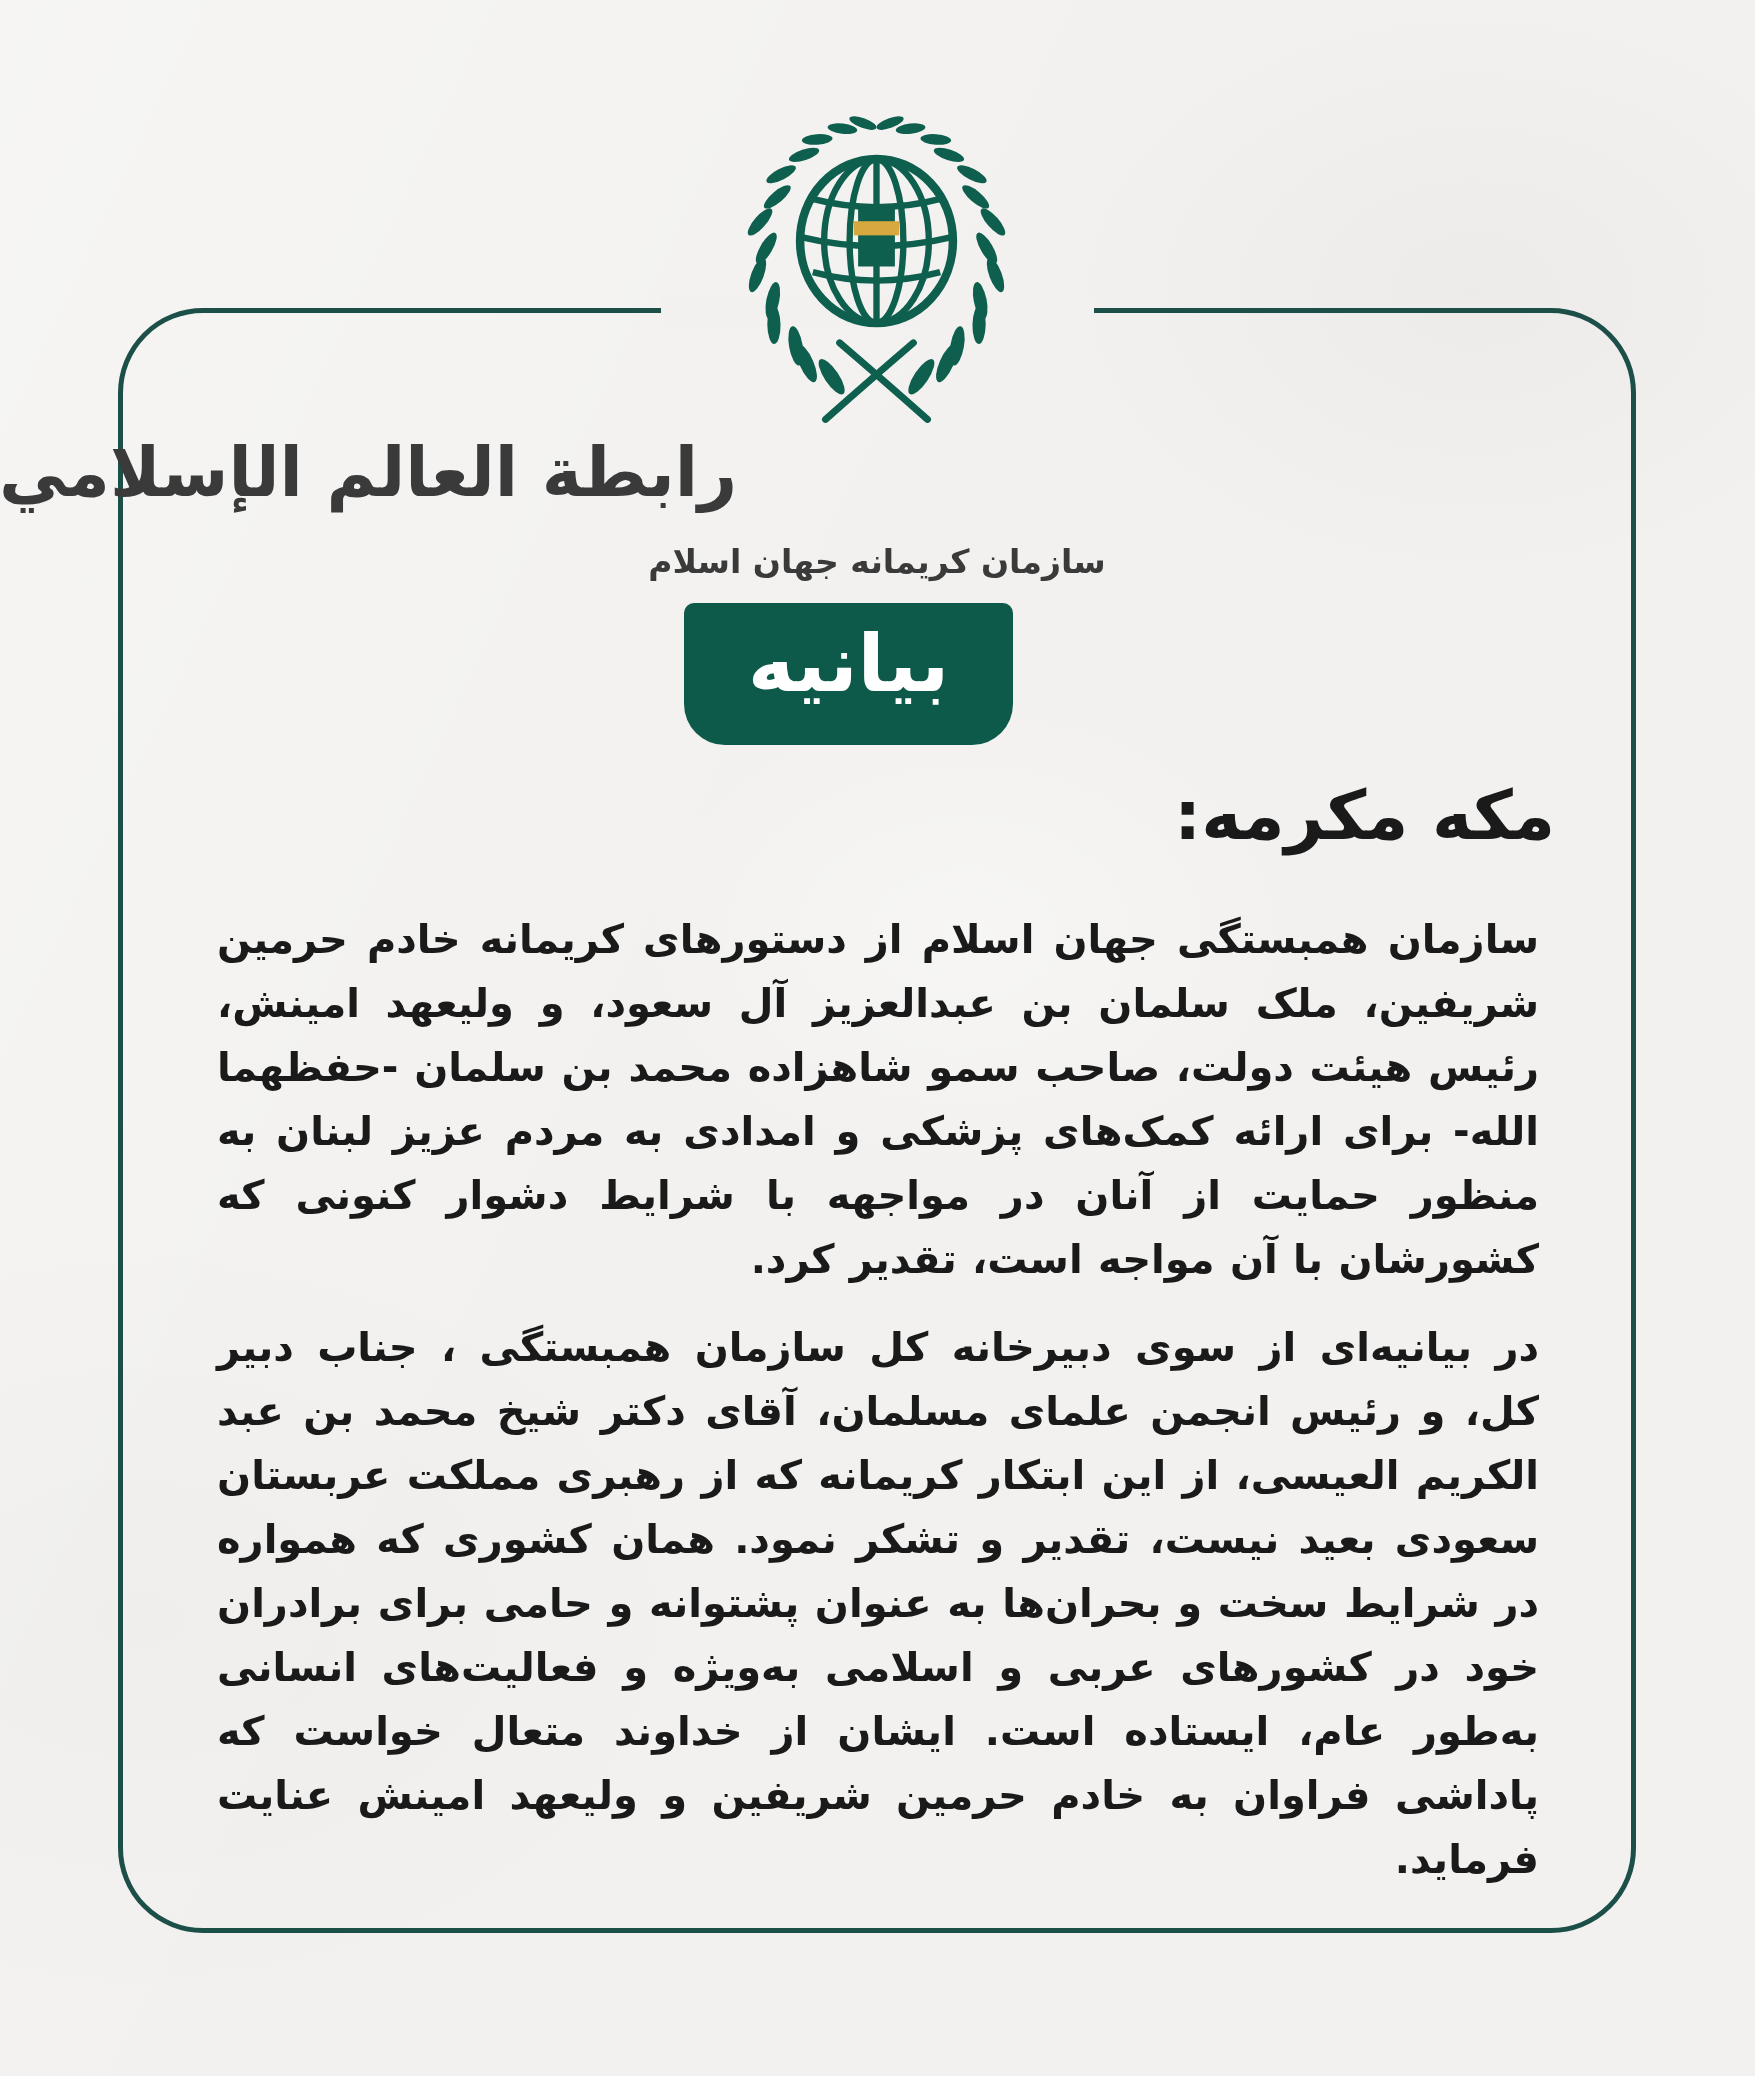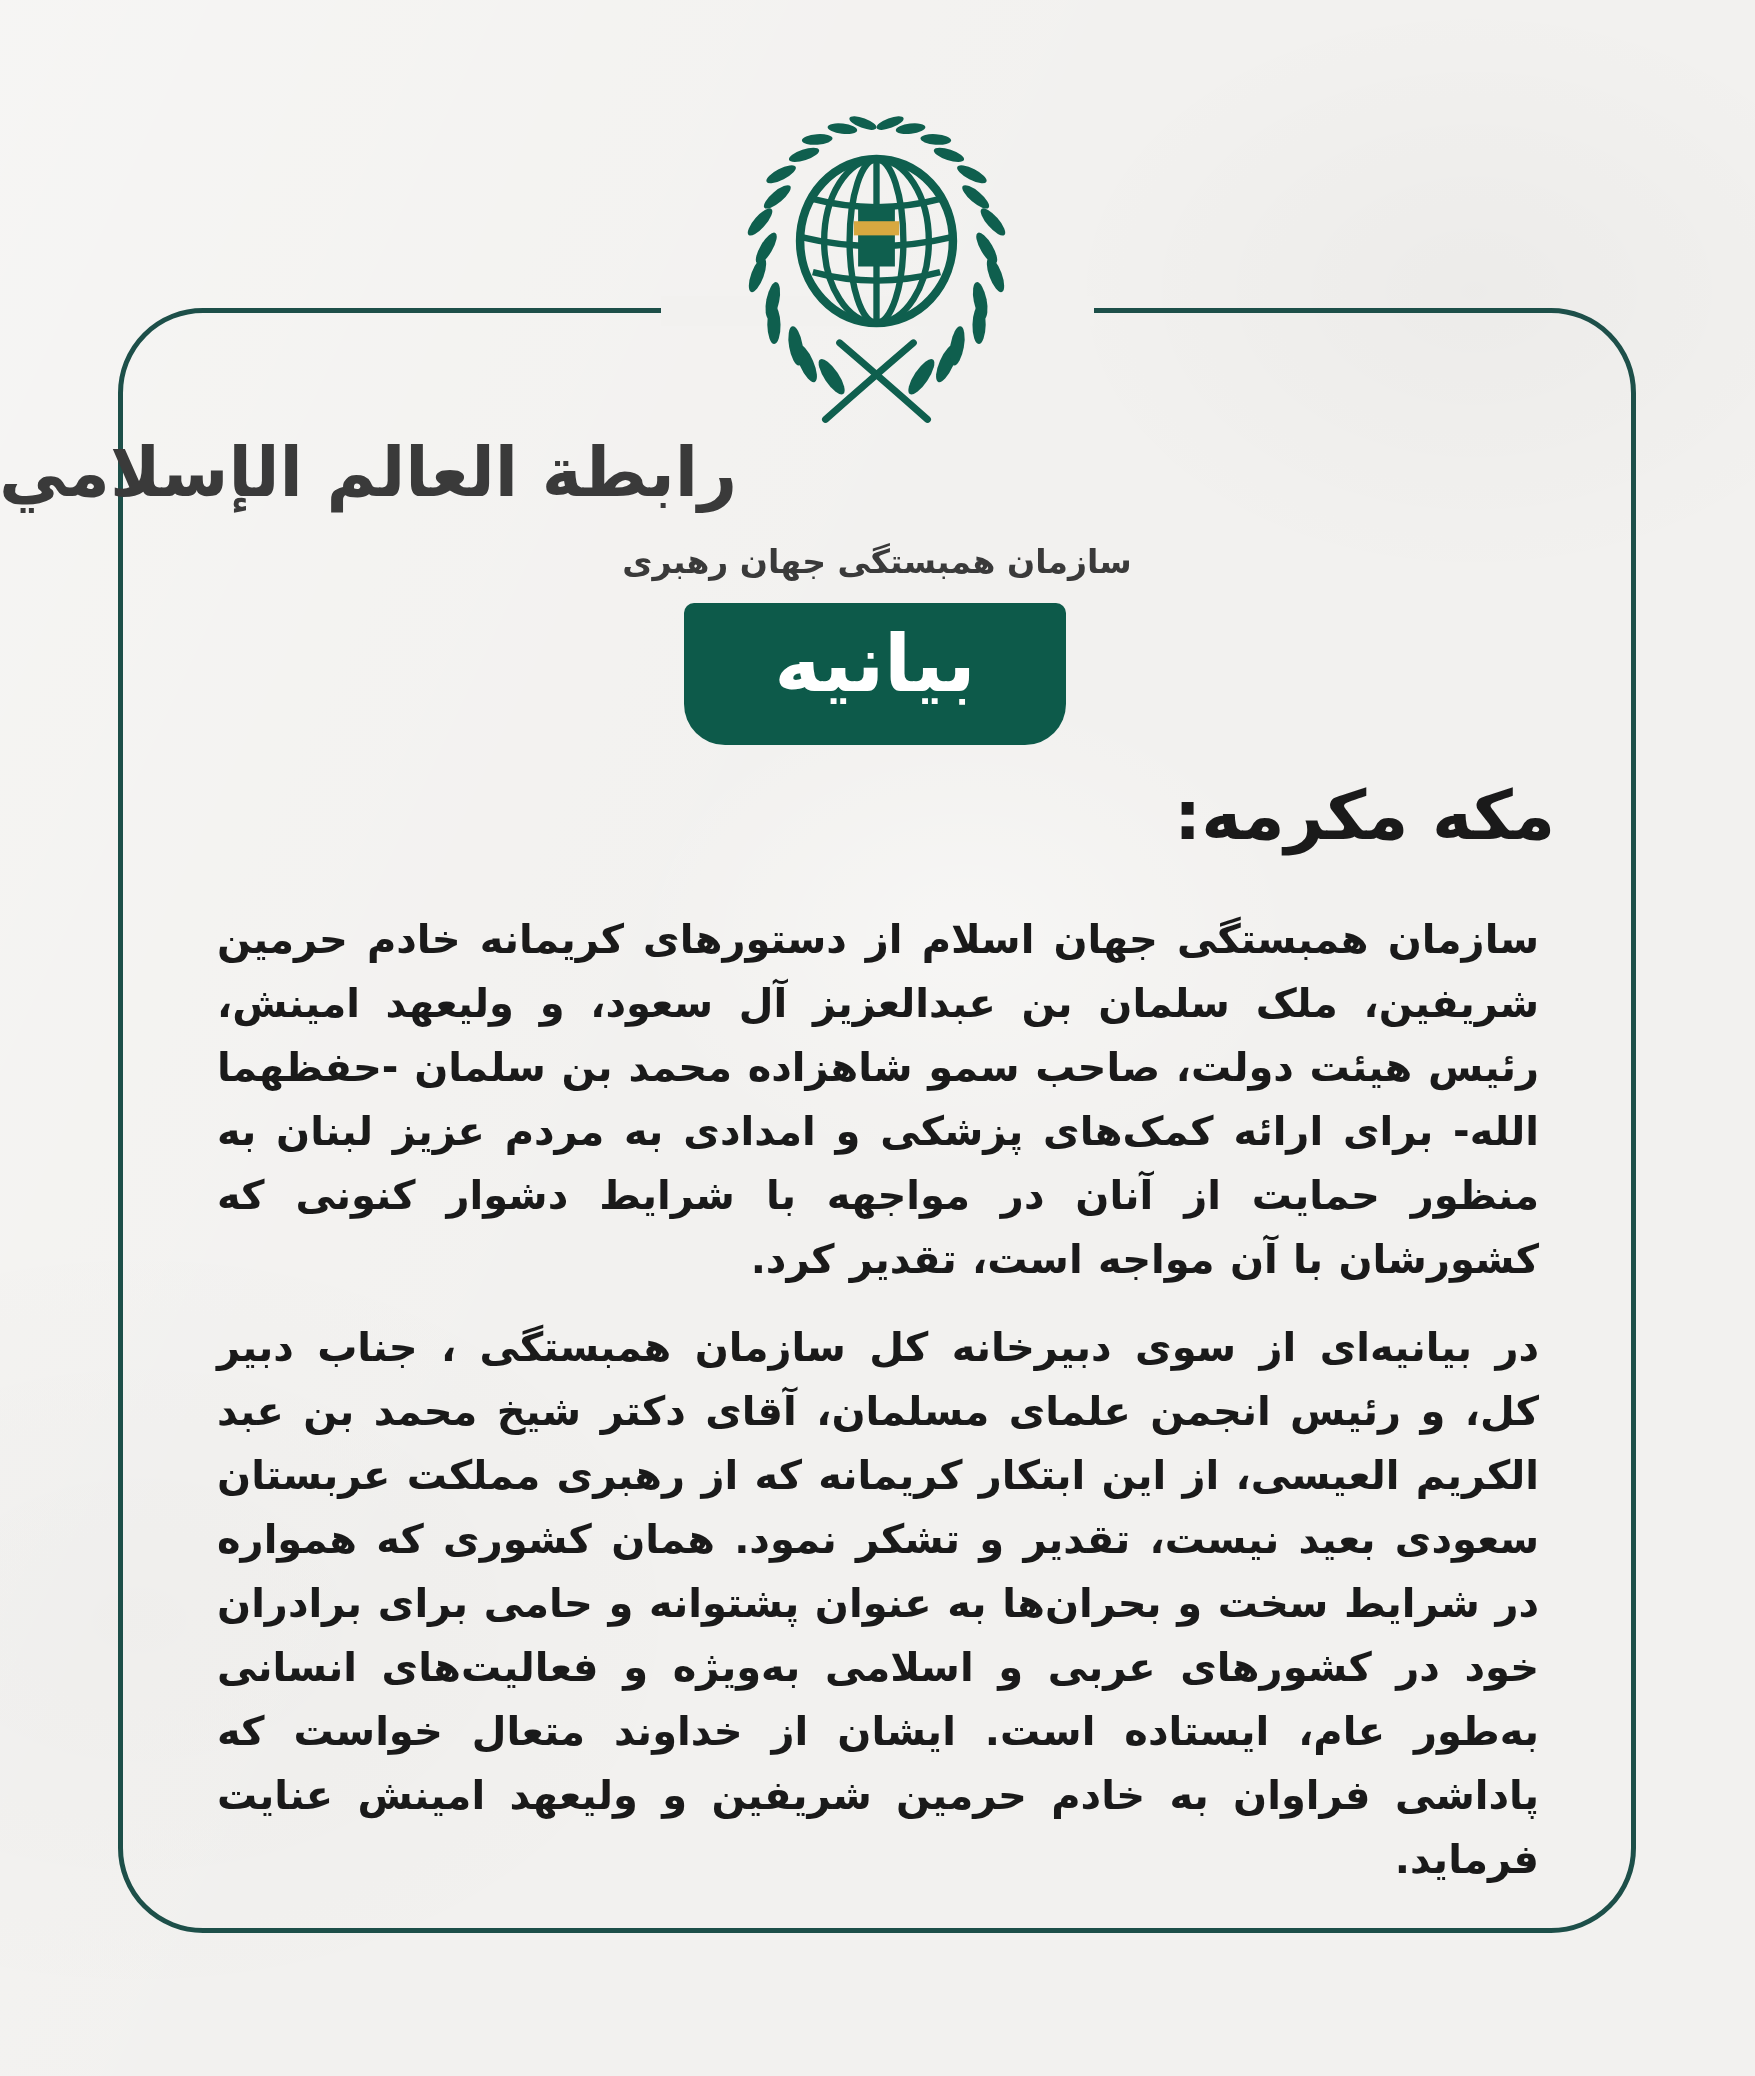--- a/index.html
+++ b/index.html
@@ -46,21 +46,21 @@
   .calligraphy{
     position:absolute;left:0;top:419px;width:1423px;text-align:left;
     font-size:68px;font-weight:bold;color:var(--gray);
     letter-spacing:-1.4px;line-height:1.6;direction:rtl;
   }
   .org-name{
     position:absolute;left:0;top:542px;width:1756px;text-align:center;
     font-size:33px;font-weight:bold;color:var(--gray);direction:rtl;
   }
   .banner{
-    position:absolute;left:685px;top:603px;width:382px;height:142px;
+    position:absolute;left:685px;top:603px;width:329px;height:142px;
     background:var(--green);border-radius:10px 10px 41px 41px;
     display:flex;align-items:center;justify-content:center;
   }
   .banner .banner-label{
     color:var(--banner-ink);font-size:79px;font-weight:bold;line-height:1;
     padding-bottom:18.4px;direction:rtl;
   }
   .content{
     position:absolute;left:202px;top:0;width:1354px;height:2077px;
     direction:rtl;z-index:3;
@@ -136,21 +136,21 @@
       </g>
 
       <g>
         <rect x="87" y="72" width="26" height="42" fill="currentColor"></rect>
         <rect class="gold" x="84" y="82" width="32" height="10"></rect>
       </g>
     </svg>
 
     <div class="calligraphy">رابطة العالم الإسلامي</div>
 
-    <div class="org-name">سازمان همبستگی جهان رهبری</div>
+    <div class="org-name">سازمان کریمانه جهان اسلام</div>
 
     <div class="banner">
       <span class="banner-label">بیانیه</span>
     </div>
   </header>
 
   <main class="content">
     <h1 class="heading">مکه مکرمه:</h1>
     <p class="para para-1">سازمان همبستگی جهان اسلام از دستورهای کریمانه خادم حرمین شریفین، ملک سلمان بن عبدالعزیز آل سعود، و ولیعهد امینش، رئیس هیئت دولت، صاحب سمو شاهزاده محمد بن سلمان -حفظهما الله- برای ارائه کمک‌های پزشکی و امدادی به مردم عزیز لبنان به منظور حمایت از آنان در مواجهه با شرایط دشوار کنونی که کشورشان با آن مواجه است، تقدیر کرد.</p>
     <p class="para para-2">در بیانیه‌ای از سوی دبیرخانه کل سازمان همبستگی ، جناب دبیر کل، و رئیس انجمن علمای مسلمان، آقای دکتر شیخ محمد بن عبد الکریم العیسی، از این ابتکار کریمانه که از رهبری مملکت عربستان سعودی بعید نیست، تقدیر و تشکر نمود. همان کشوری که همواره در شرایط سخت و بحران‌ها به عنوان پشتوانه و حامی برای برادران خود در کشورهای عربی و اسلامی به‌ویژه و فعالیت‌های انسانی به‌طور عام، ایستاده است. ایشان از خداوند متعال خواست که پاداشی فراوان به خادم حرمین شریفین و ولیعهد امینش عنایت فرماید.</p>

